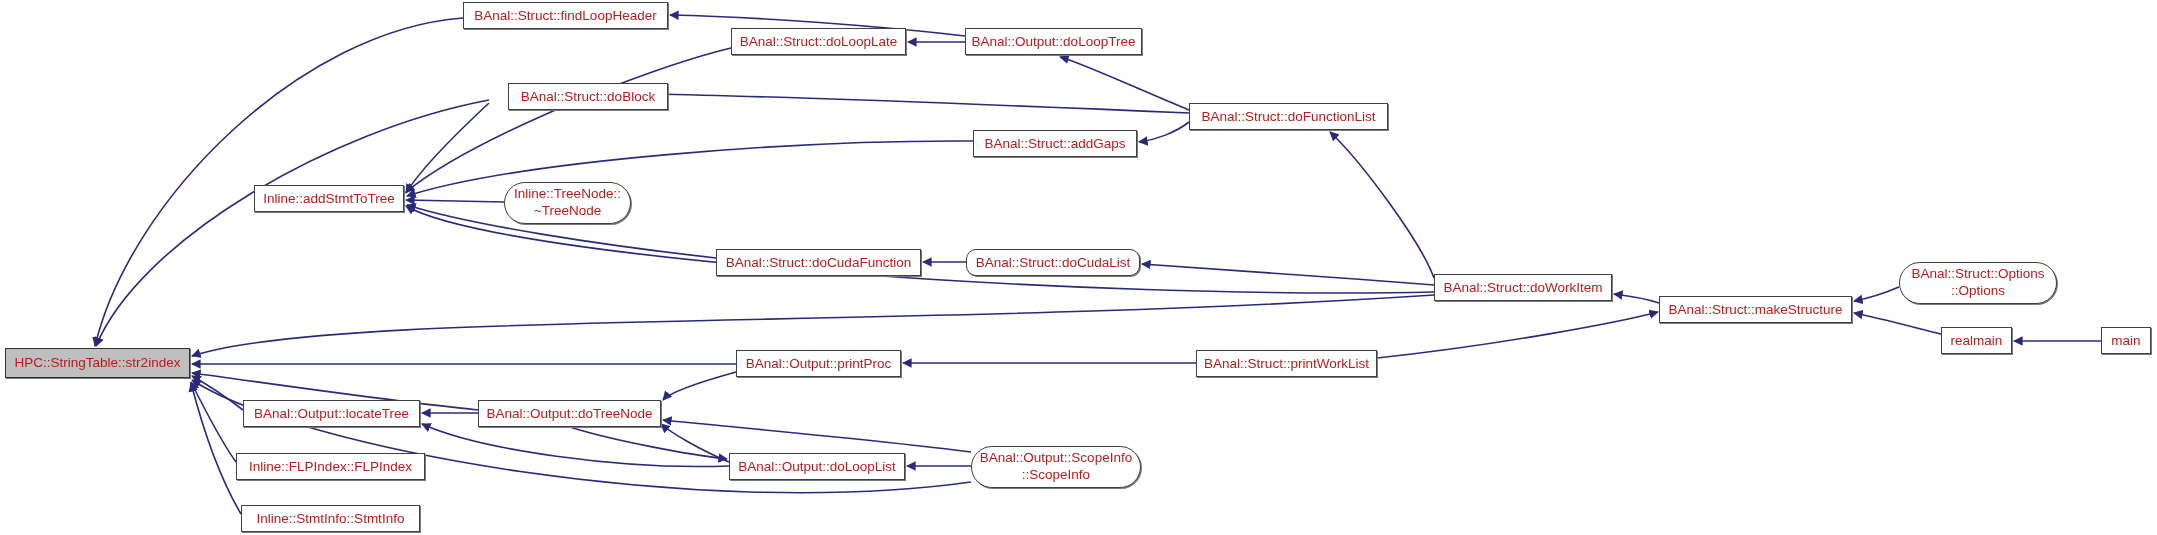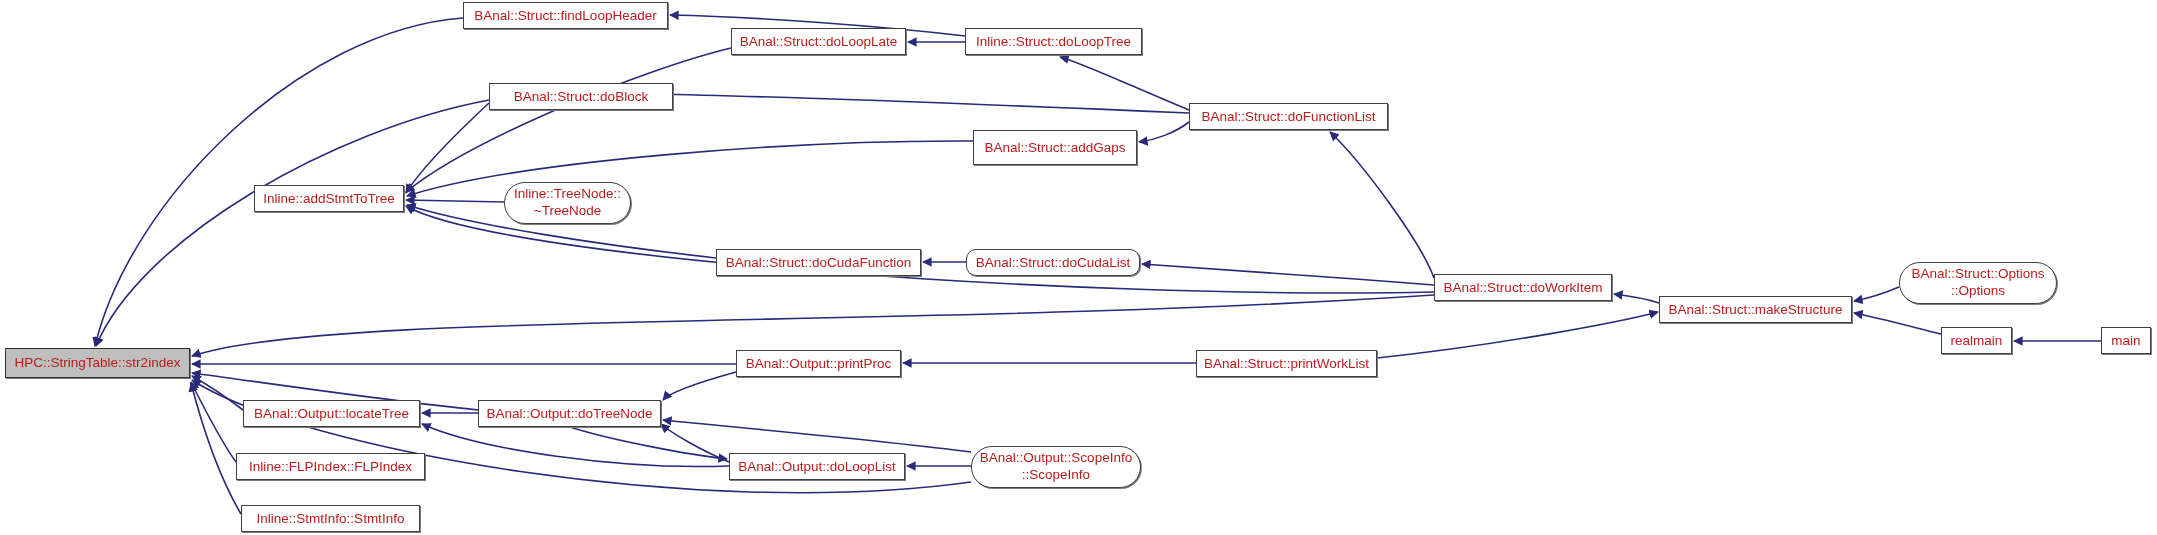--- a/index.html
+++ b/index.html
@@ -91,24 +91,24 @@
       <path d="M 570,427 C 610,440 690,455 727,459" fill="none" stroke="#2a2a7a" stroke-width="1.6" marker-end="url(#arrowhead)"></path>
       <path d="M 971,466 L 907,466" fill="none" stroke="#2a2a7a" stroke-width="1.6" marker-end="url(#arrowhead)"></path>
       <path d="M 971,452 C 880,440 740,428 663,420" fill="none" stroke="#2a2a7a" stroke-width="1.6" marker-end="url(#arrowhead)"></path>
       <path d="M 971,482 C 700,520 300,450 192,380" fill="none" stroke="#2a2a7a" stroke-width="1.6" marker-end="url(#arrowhead)"></path>
       <path d="M 236,462 C 220,440 200,400 191,382" fill="none" stroke="#2a2a7a" stroke-width="1.6" marker-end="url(#arrowhead)"></path>
       <path d="M 241,514 C 215,470 198,410 191,383" fill="none" stroke="#2a2a7a" stroke-width="1.6" marker-end="url(#arrowhead)"></path>
     </svg>
 <div class="node highlight" style="left: 5px; top: 348px; width: 185px; height: 30px;">HPC::StringTable::str2index</div>
     <div class="node" style="left: 463px; top: 2px; width: 205px; height: 27px;">BAnal::Struct::findLoopHeader</div>
     <div class="node" style="left: 731px; top: 28px; width: 175px; height: 27px;">BAnal::Struct::doLoopLate</div>
-    <div class="node" style="left: 965px; top: 28px; width: 177px; height: 27px;">Inline::Struct::doLoopTree</div>
-    <div class="node" style="left: 489px; top: 83px; width: 184px; height: 27px;">BAnal::Struct::doBlock</div>
+    <div class="node" style="left: 965px; top: 28px; width: 177px; height: 27px;">BAnal::Output::doLoopTree</div>
+    <div class="node" style="left: 508px; top: 83px; width: 160px; height: 27px;">BAnal::Struct::doBlock</div>
     <div class="node" style="left: 1189px; top: 103px; width: 199px; height: 27px;">BAnal::Struct::doFunctionList</div>
-    <div class="node" style="left: 973px; top: 130px; width: 164px; height: 35px;">BAnal::Struct::addGaps</div>
+    <div class="node" style="left: 973px; top: 130px; width: 164px; height: 27px;">BAnal::Struct::addGaps</div>
     <div class="node" style="left: 254px; top: 185px; width: 150px; height: 27px;">Inline::addStmtToTree</div>
     <div class="node two-line" style="left: 504px; top: 182px; width: 127px; height: 42px;">Inline::TreeNode::
 ~TreeNode</div>
     <div class="node" style="left: 716px; top: 249px; width: 205px; height: 27px;">BAnal::Struct::doCudaFunction</div>
     <div class="node" style="left: 966px; top: 249px; width: 174px; height: 27px; border-radius: 10px;">BAnal::Struct::doCudaList</div>
     <div class="node" style="left: 1434px; top: 274px; width: 178px; height: 27px;">BAnal::Struct::doWorkItem</div>
     <div class="node" style="left: 1659px; top: 296px; width: 193px; height: 27px;">BAnal::Struct::makeStructure</div>
     <div class="node two-line" style="left: 1899px; top: 262px; width: 158px; height: 42px;">BAnal::Struct::Options
 ::Options</div>
     <div class="node" style="left: 1941px; top: 327px; width: 71px; height: 27px;">realmain</div>

